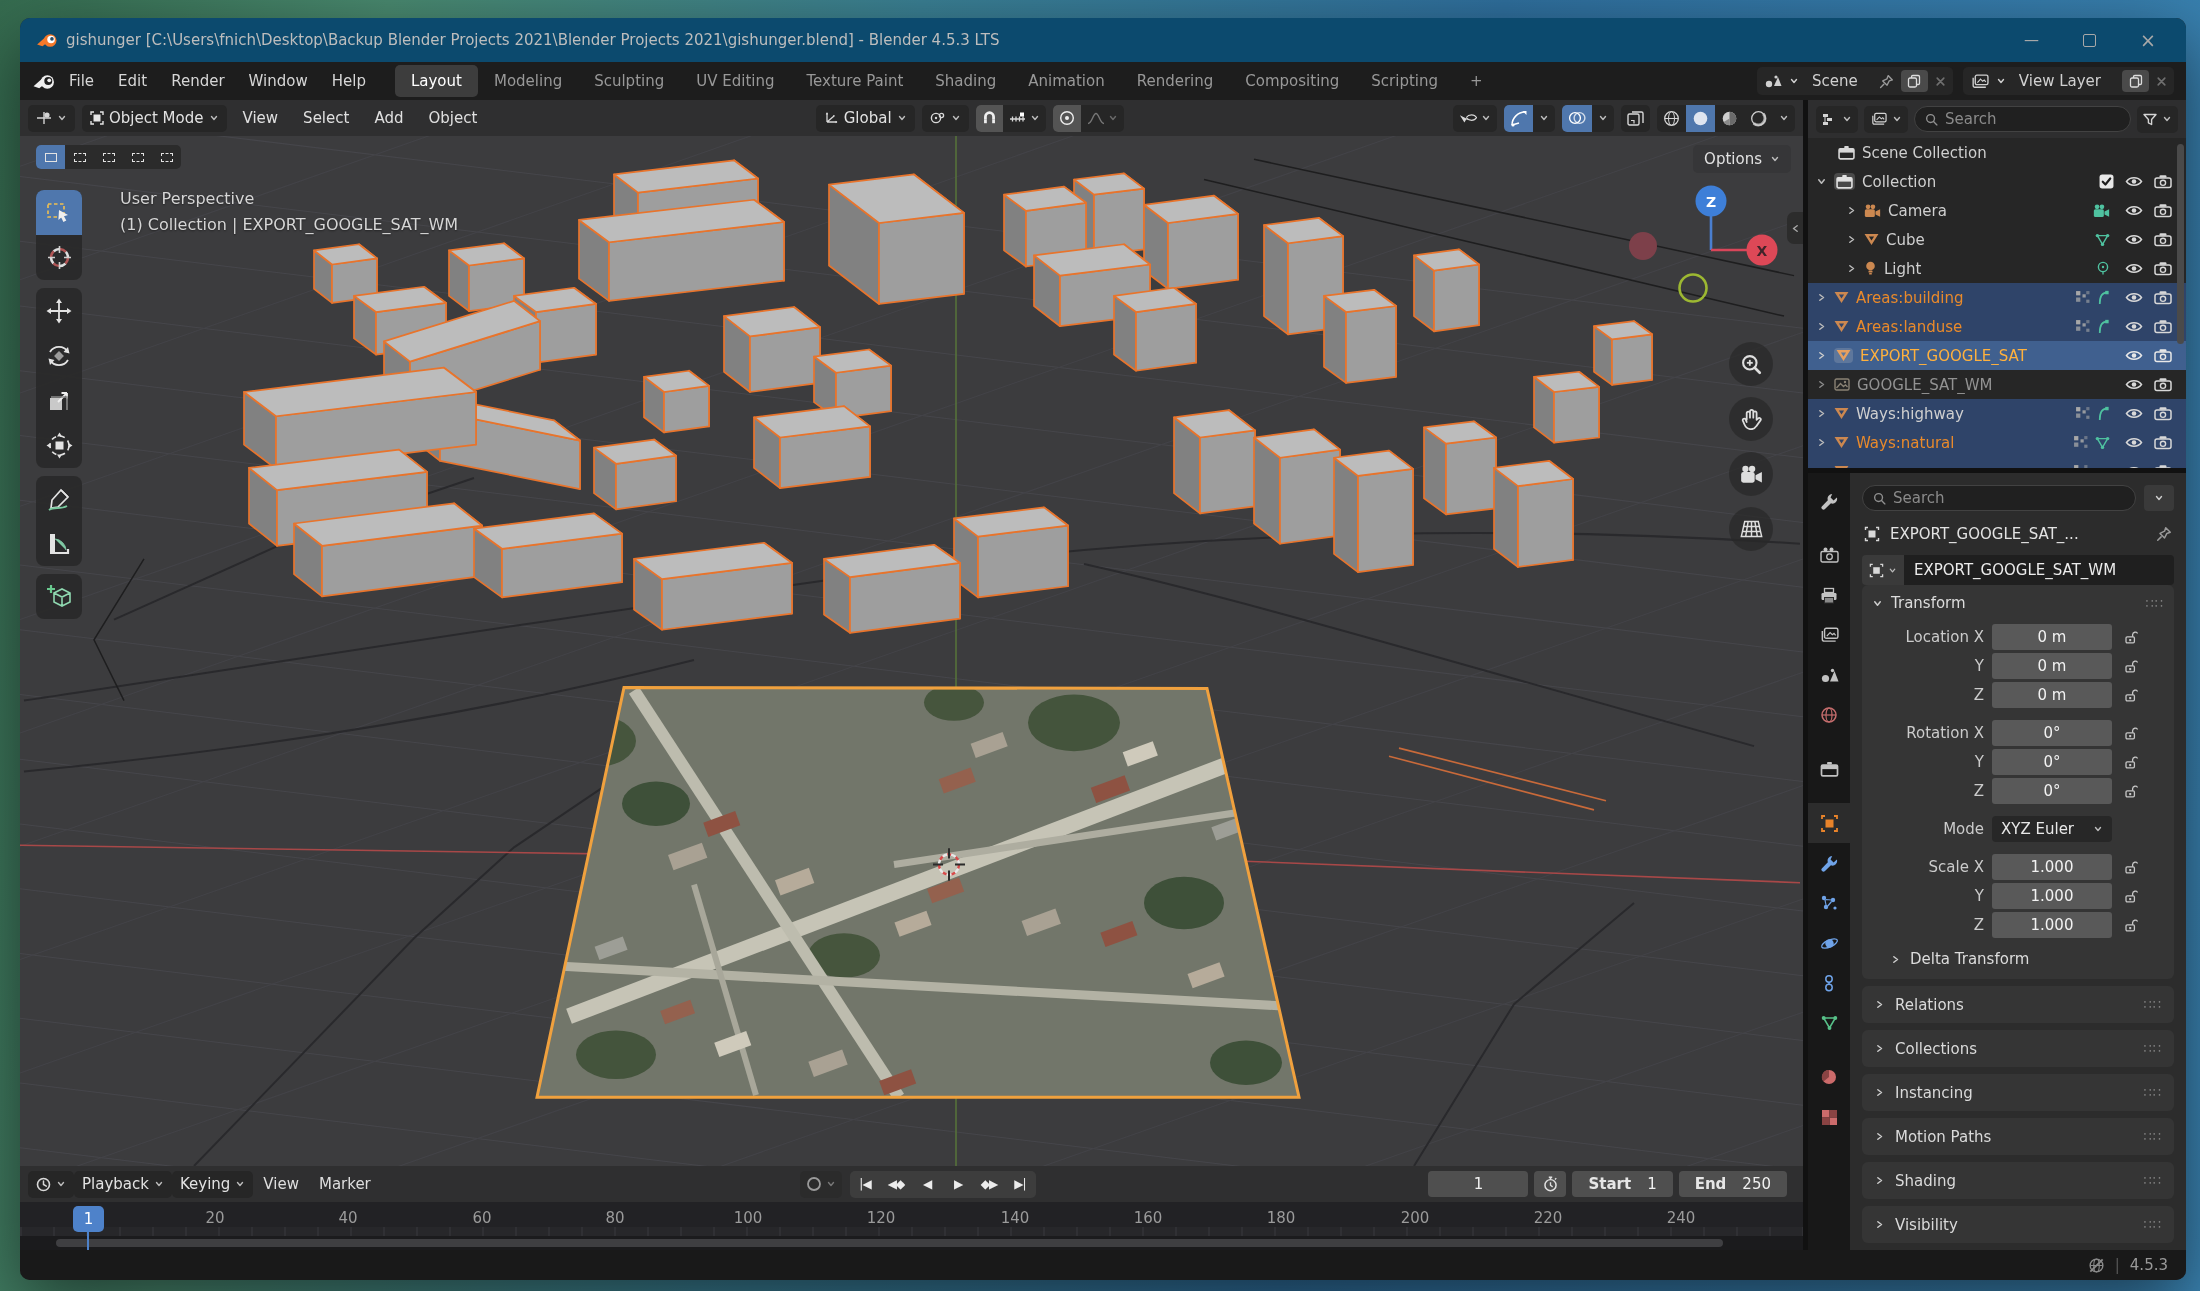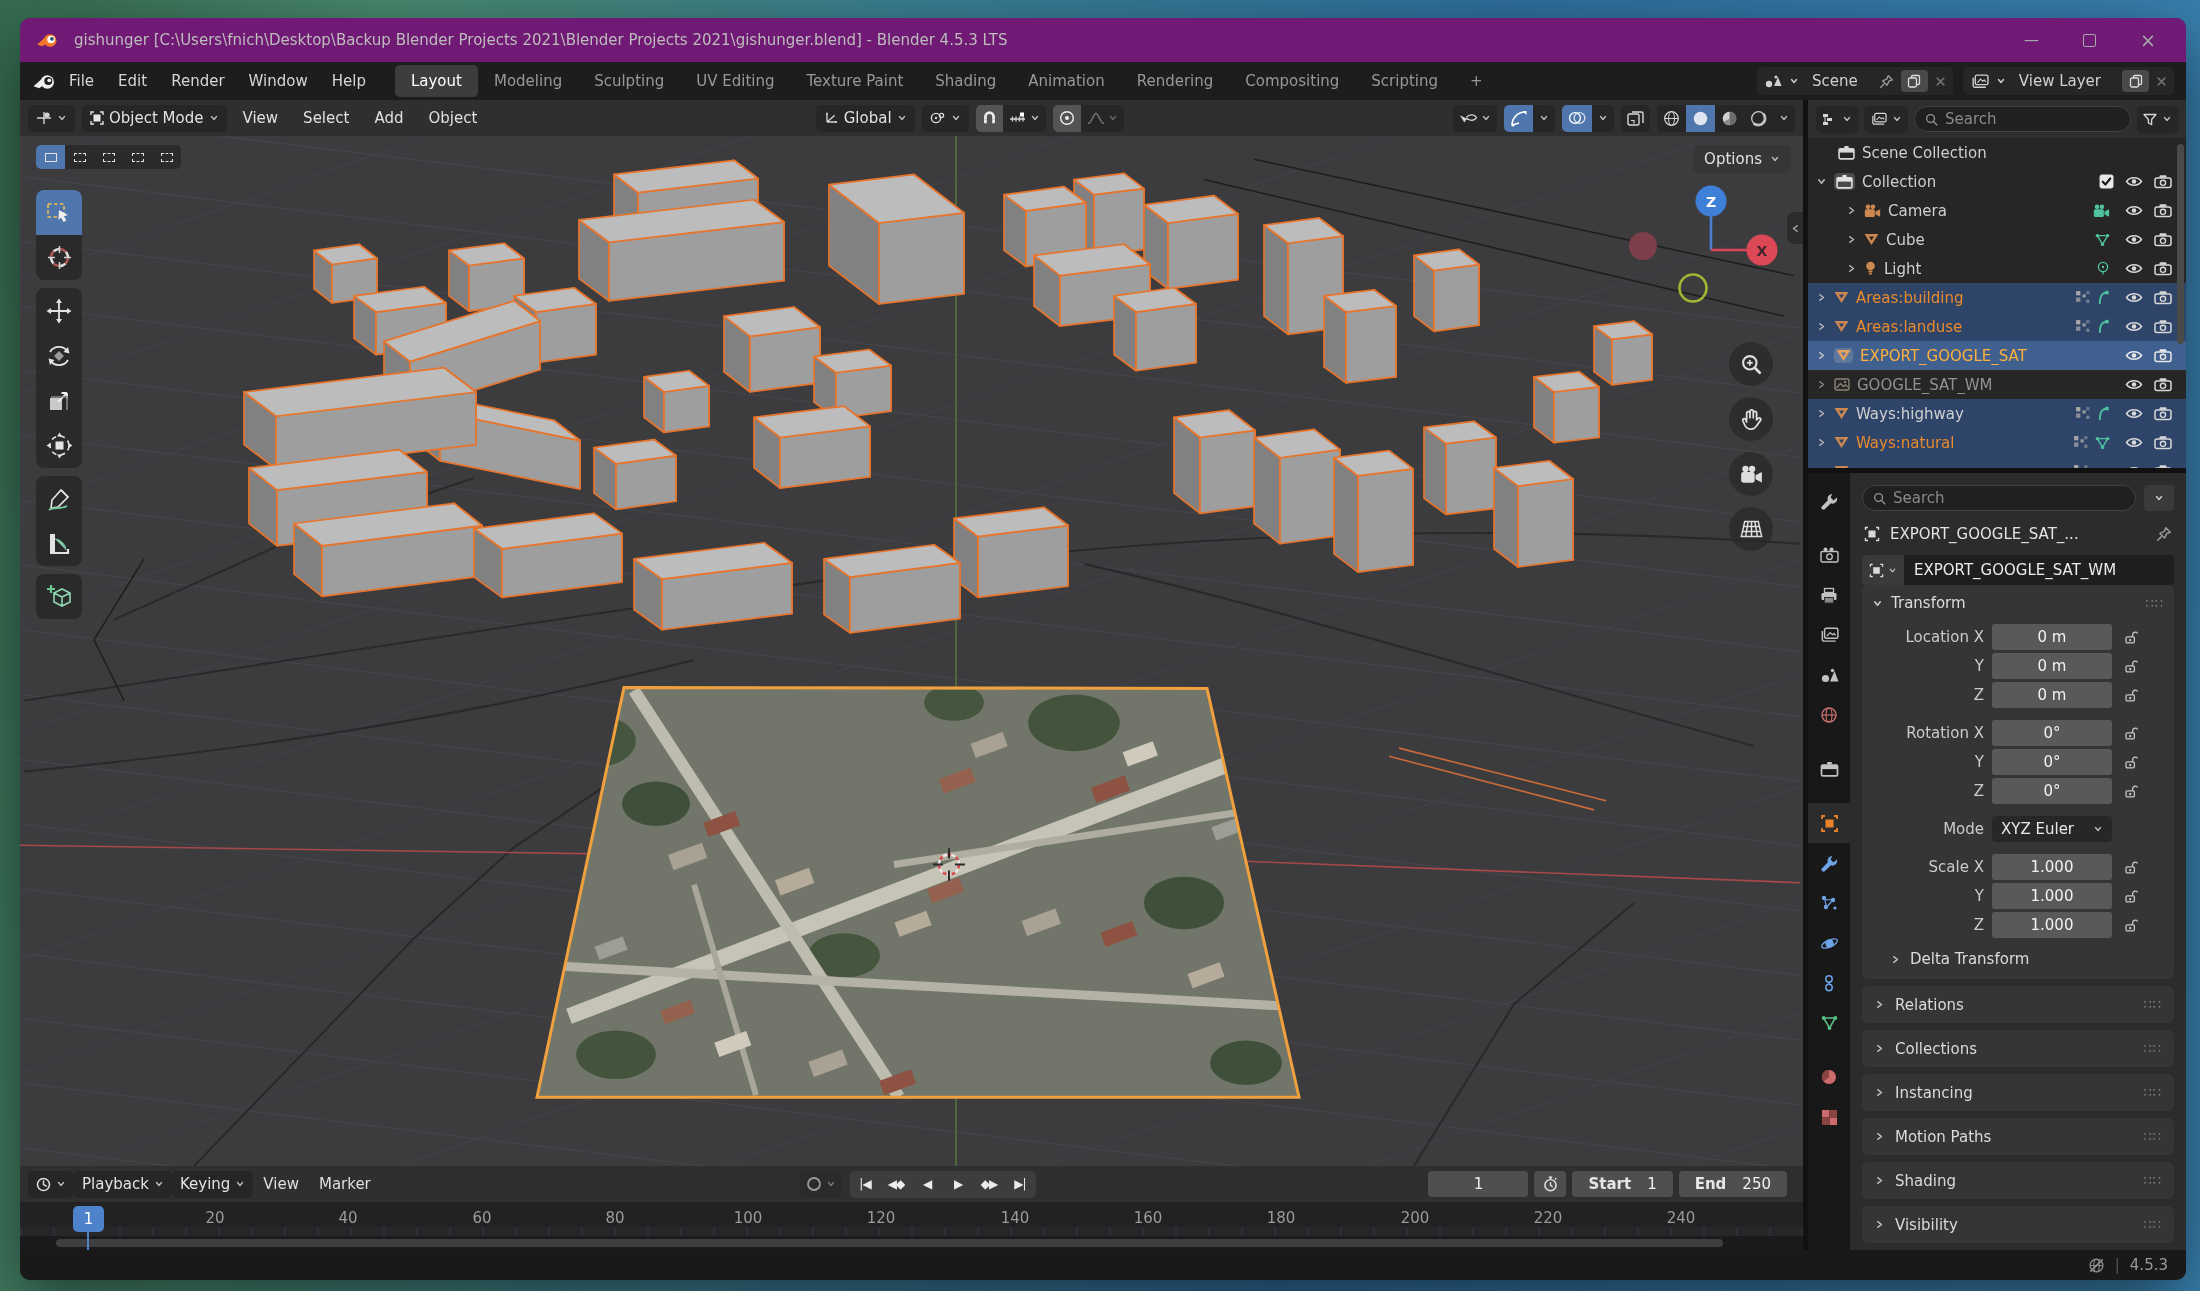--- a/index.html
+++ b/index.html
@@ -1,19 +1,19 @@
 <!DOCTYPE html>
 <html><head>
 <meta charset="utf-8">
 <style>
 *{box-sizing:border-box;margin:0;padding:0}
 body{width:2200px;height:1291px;font-family:"DejaVu Sans",sans-serif;overflow:hidden;
 background:linear-gradient(100deg,#356b4f 0%,#49896f 16%,#3a7f93 38%,#2f6f9d 62%,#3b85b4 100%)}
 .window{position:absolute;left:20px;top:18px;width:2166px;height:1262px;background:#2a2a2a;border-radius:10px;overflow:hidden;display:flex;flex-direction:column;box-shadow:0 24px 70px rgba(0,0,0,.55)}
-.titlebar{height:44px;background:#701a75;display:flex;align-items:center;padding:0 16px;gap:16px;flex:0 0 auto}
+.titlebar{height:44px;background:#0c4a6e;display:flex;align-items:center;padding:0 16px;gap:8px;flex:0 0 auto}
 .title{color:#bdbdbd;font-size:15px;white-space:nowrap;overflow:hidden;text-overflow:ellipsis}
 .winbtns{margin-left:auto;display:flex;gap:44px;align-items:center;padding-right:14px;color:#a8a8a8;font-size:15px}
 .maxbox{width:13px;height:13px;border:1.5px solid #a8a8a8;border-radius:2px;display:inline-block}
 .topbar{height:38px;background:#1d1d1d;display:flex;align-items:center;padding:0 12px;gap:2px;flex:0 0 auto}
 .menu{color:#d6d6d6;font-size:15px;padding:4px 11px;border-radius:4px;white-space:nowrap}
 .tabs{display:flex;margin-left:16px;align-items:center}
 .tab{color:#989898;font-size:15px;padding:7px 16px;border-radius:5px;white-space:nowrap}
 .tab.active{background:#3d3d3d;color:#fff}
 .widgets{margin-left:auto;display:flex;gap:10px;align-items:center}
 .widget{display:flex;align-items:center;background:#262626;border-radius:5px;height:28px;padding:0 7px;gap:7px;color:#d0d0d0;font-size:15px}
@@ -846,20 +846,24 @@
               <span class="smg"></span>
             </div>
           <div class="sm">
               <span class="smg"></span>
             </div>
           <div class="sm">
               <span class="smg"></span>
             </div>
         </div>
 
+        <div class="vptext">
+          <div>User Perspective</div>
+          <div>(1) Collection | EXPORT_GOOGLE_SAT_WM</div>
+        </div>
 
         <div class="options">
           <span>Options</span>
           <svg class="ic" width="10" height="10" color="#bbb">
               <use href="#s-chev" width="10" height="10"></use>
             </svg>
         </div>
 
         <div class="toolbar">
           <div class="tgroup">

